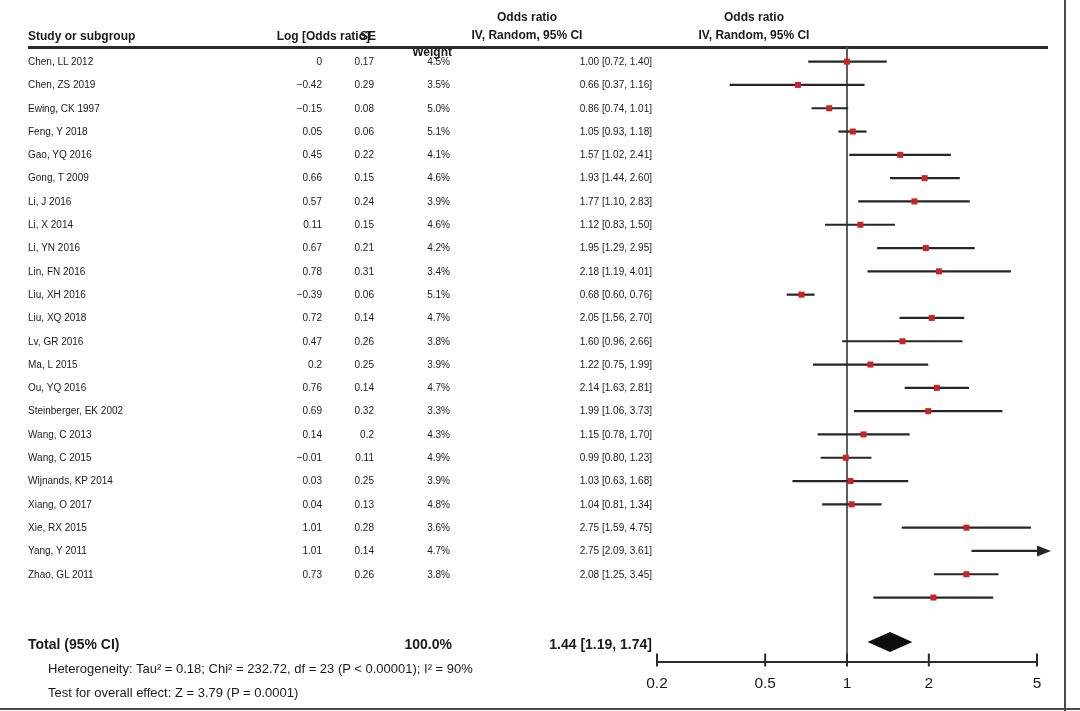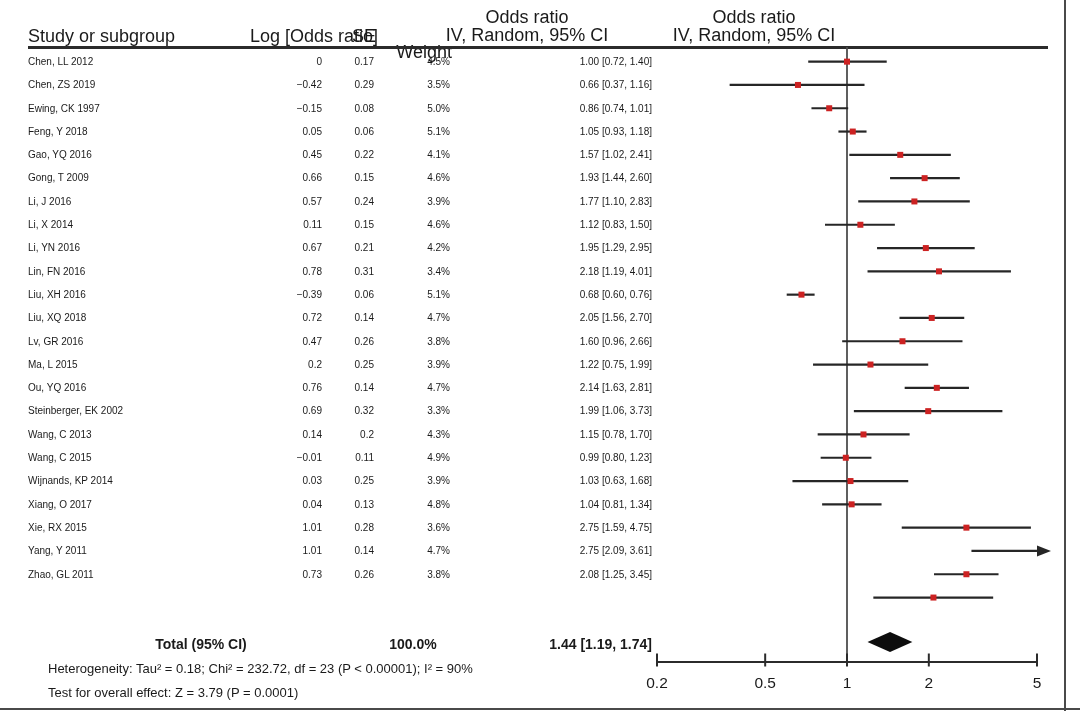--- a/index.html
+++ b/index.html
@@ -1,33 +1,33 @@
 <!DOCTYPE html>
 <html><head>
 <meta charset="utf-8">
 <style>
   html,body{margin:0;padding:0;background:#fff;}
   .fig{
     position:relative;width:1080px;height:711px;background:#ffffff;
     font-family:"Liberation Sans","DejaVu Sans",sans-serif;color:#1a1a1a;overflow:hidden;
   }
-  .hdr{position:absolute;font-weight:normal;font-size:18px;line-height:18px;white-space:nowrap;}
+  .hdr{position:absolute;font-weight:bold;font-size:12px;line-height:18px;white-space:nowrap;}
   .hdr.right{text-align:right;}
   .hdr.center{text-align:center;}
   .rule{position:absolute;background:#2b2b2b;}
   #rows{position:absolute;left:28px;top:50px;width:624px;}
   .row{display:flex;height:23.3px;line-height:23.3px;font-size:10px;white-space:nowrap;}
   .c-study{width:180px;text-align:left;overflow:hidden;}
   .c-logor{width:114px;text-align:right;}
   .c-se{width:52px;text-align:right;}
   .c-weight{width:76px;text-align:right;}
   .c-ci{width:202px;text-align:right;}
   #total-row{position:absolute;left:28px;top:633px;width:624px;display:flex;height:23px;line-height:23px;font-size:14px;font-weight:bold;white-space:nowrap;}
-  .t-label{width:346px;text-align:center;}
-  .t-weight{width:78px;text-align:center;}
+  .t-label{width:346px;text-align:left;}
+  .t-weight{width:78px;text-align:right;}
   .t-ci{width:200px;text-align:right;}
   .footline{position:absolute;left:28px;font-size:13px;line-height:19px;white-space:nowrap;margin-left:20px;}
   #foot1{top:659px;}
   #foot2{top:683px;}
   #plot-svg{position:absolute;left:0;top:0;pointer-events:none;}
   #border-right{position:absolute;top:0;left:1064px;width:2px;height:711px;background:#4a4a4a;}
   #border-bottom{position:absolute;top:708px;left:0;width:1080px;height:2px;background:#4a4a4a;}
 </style>
 </head>
 <body>

